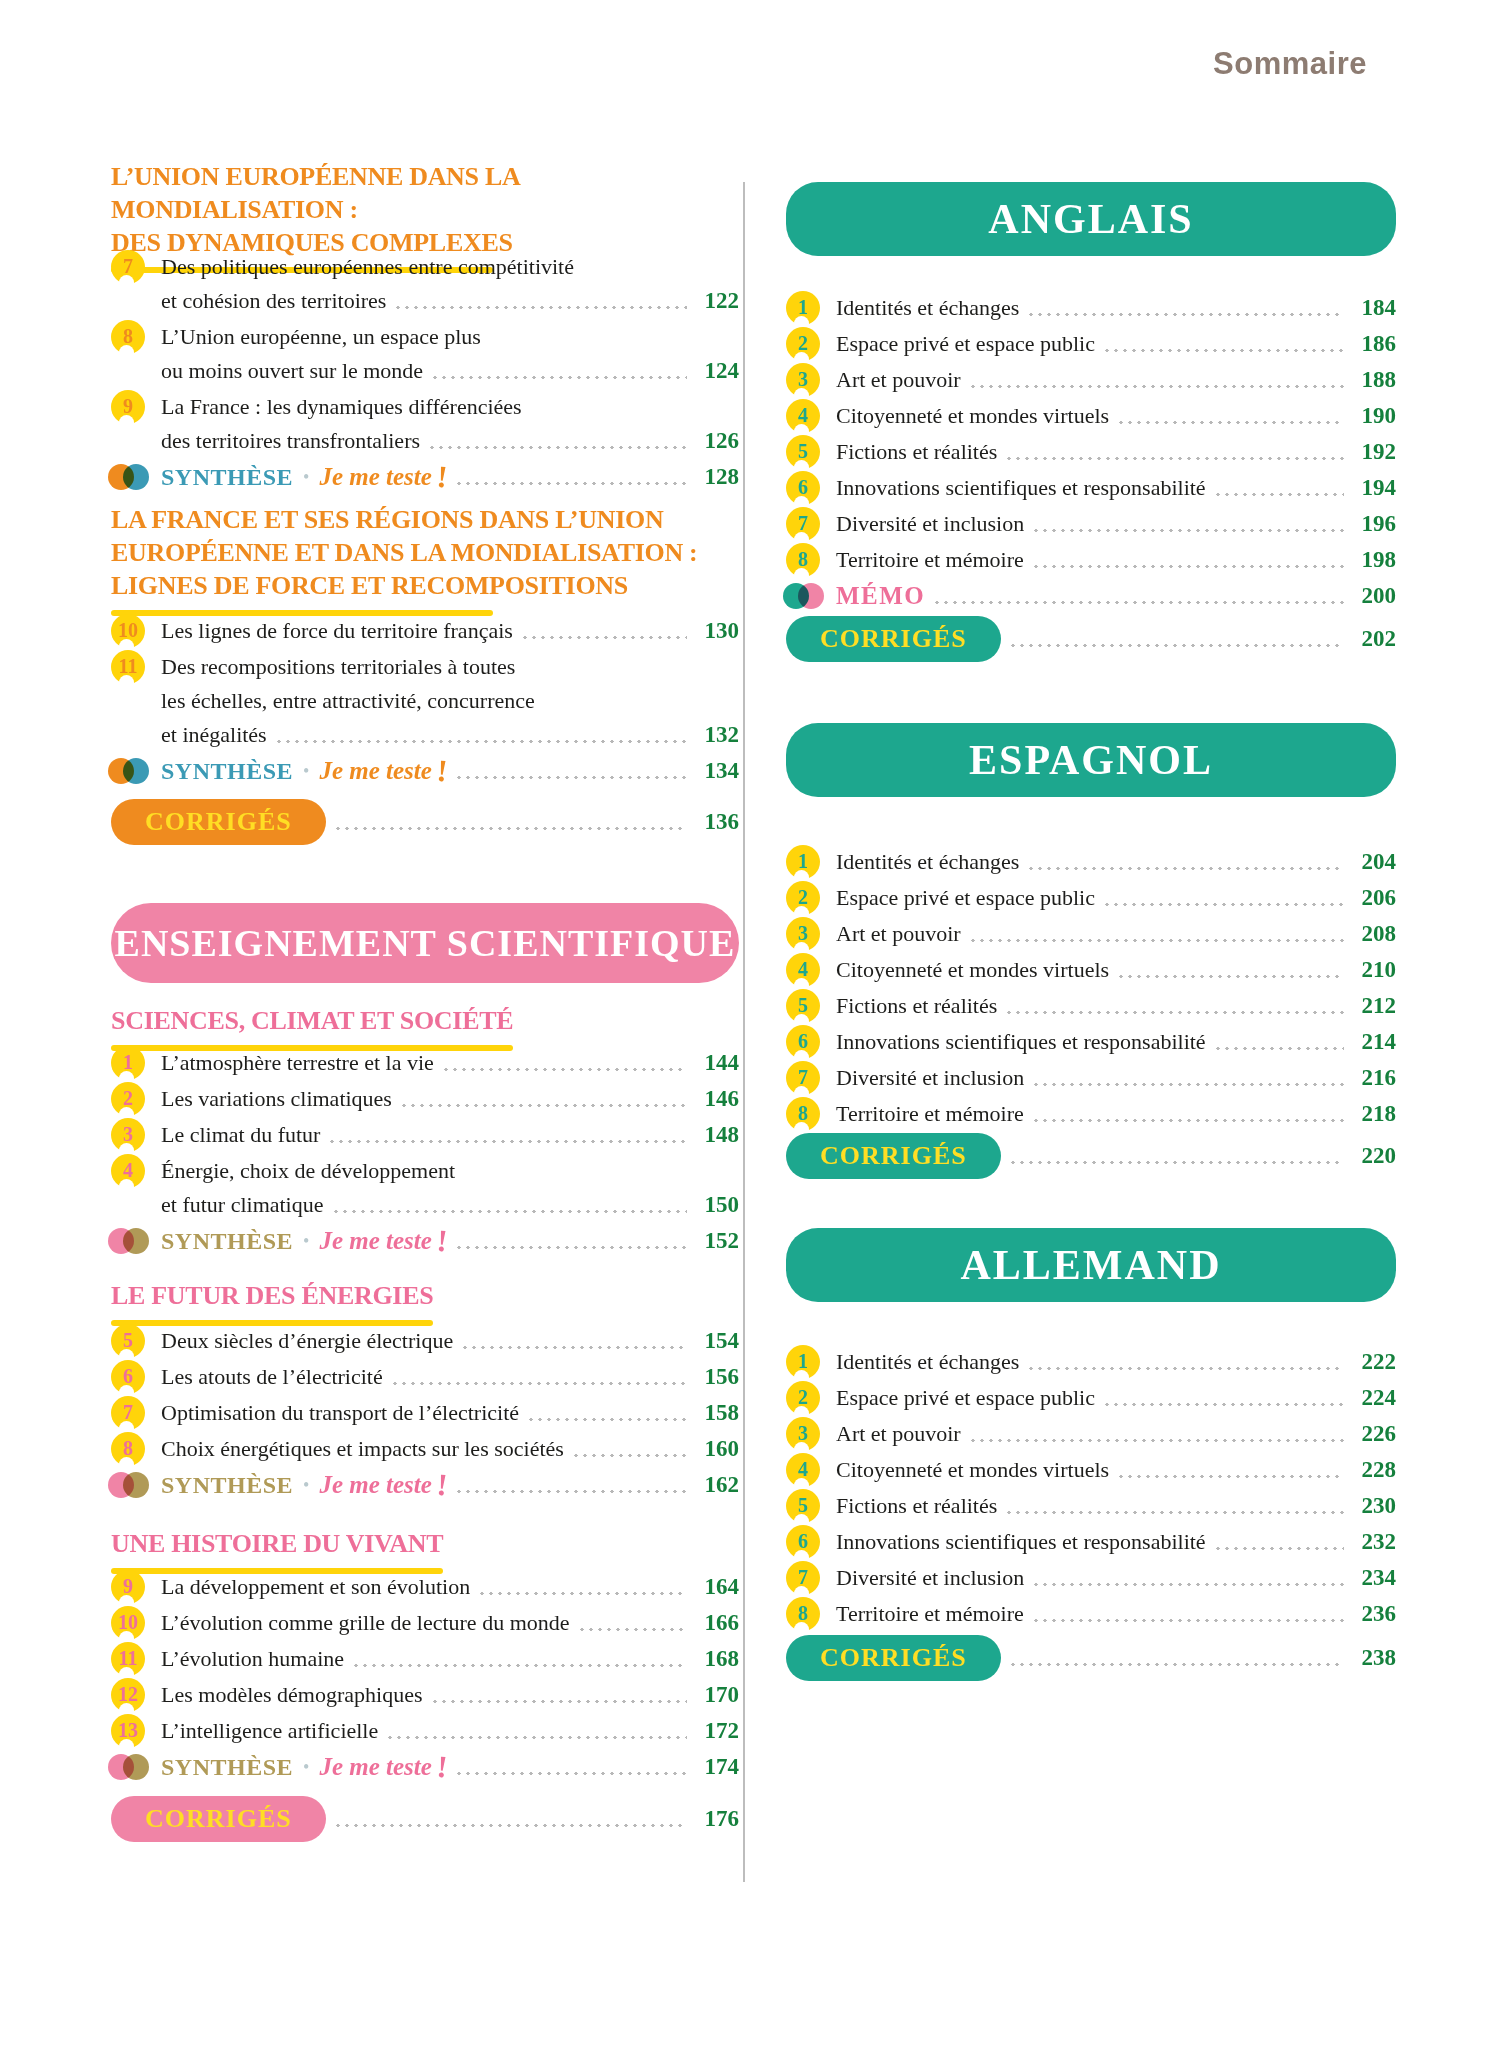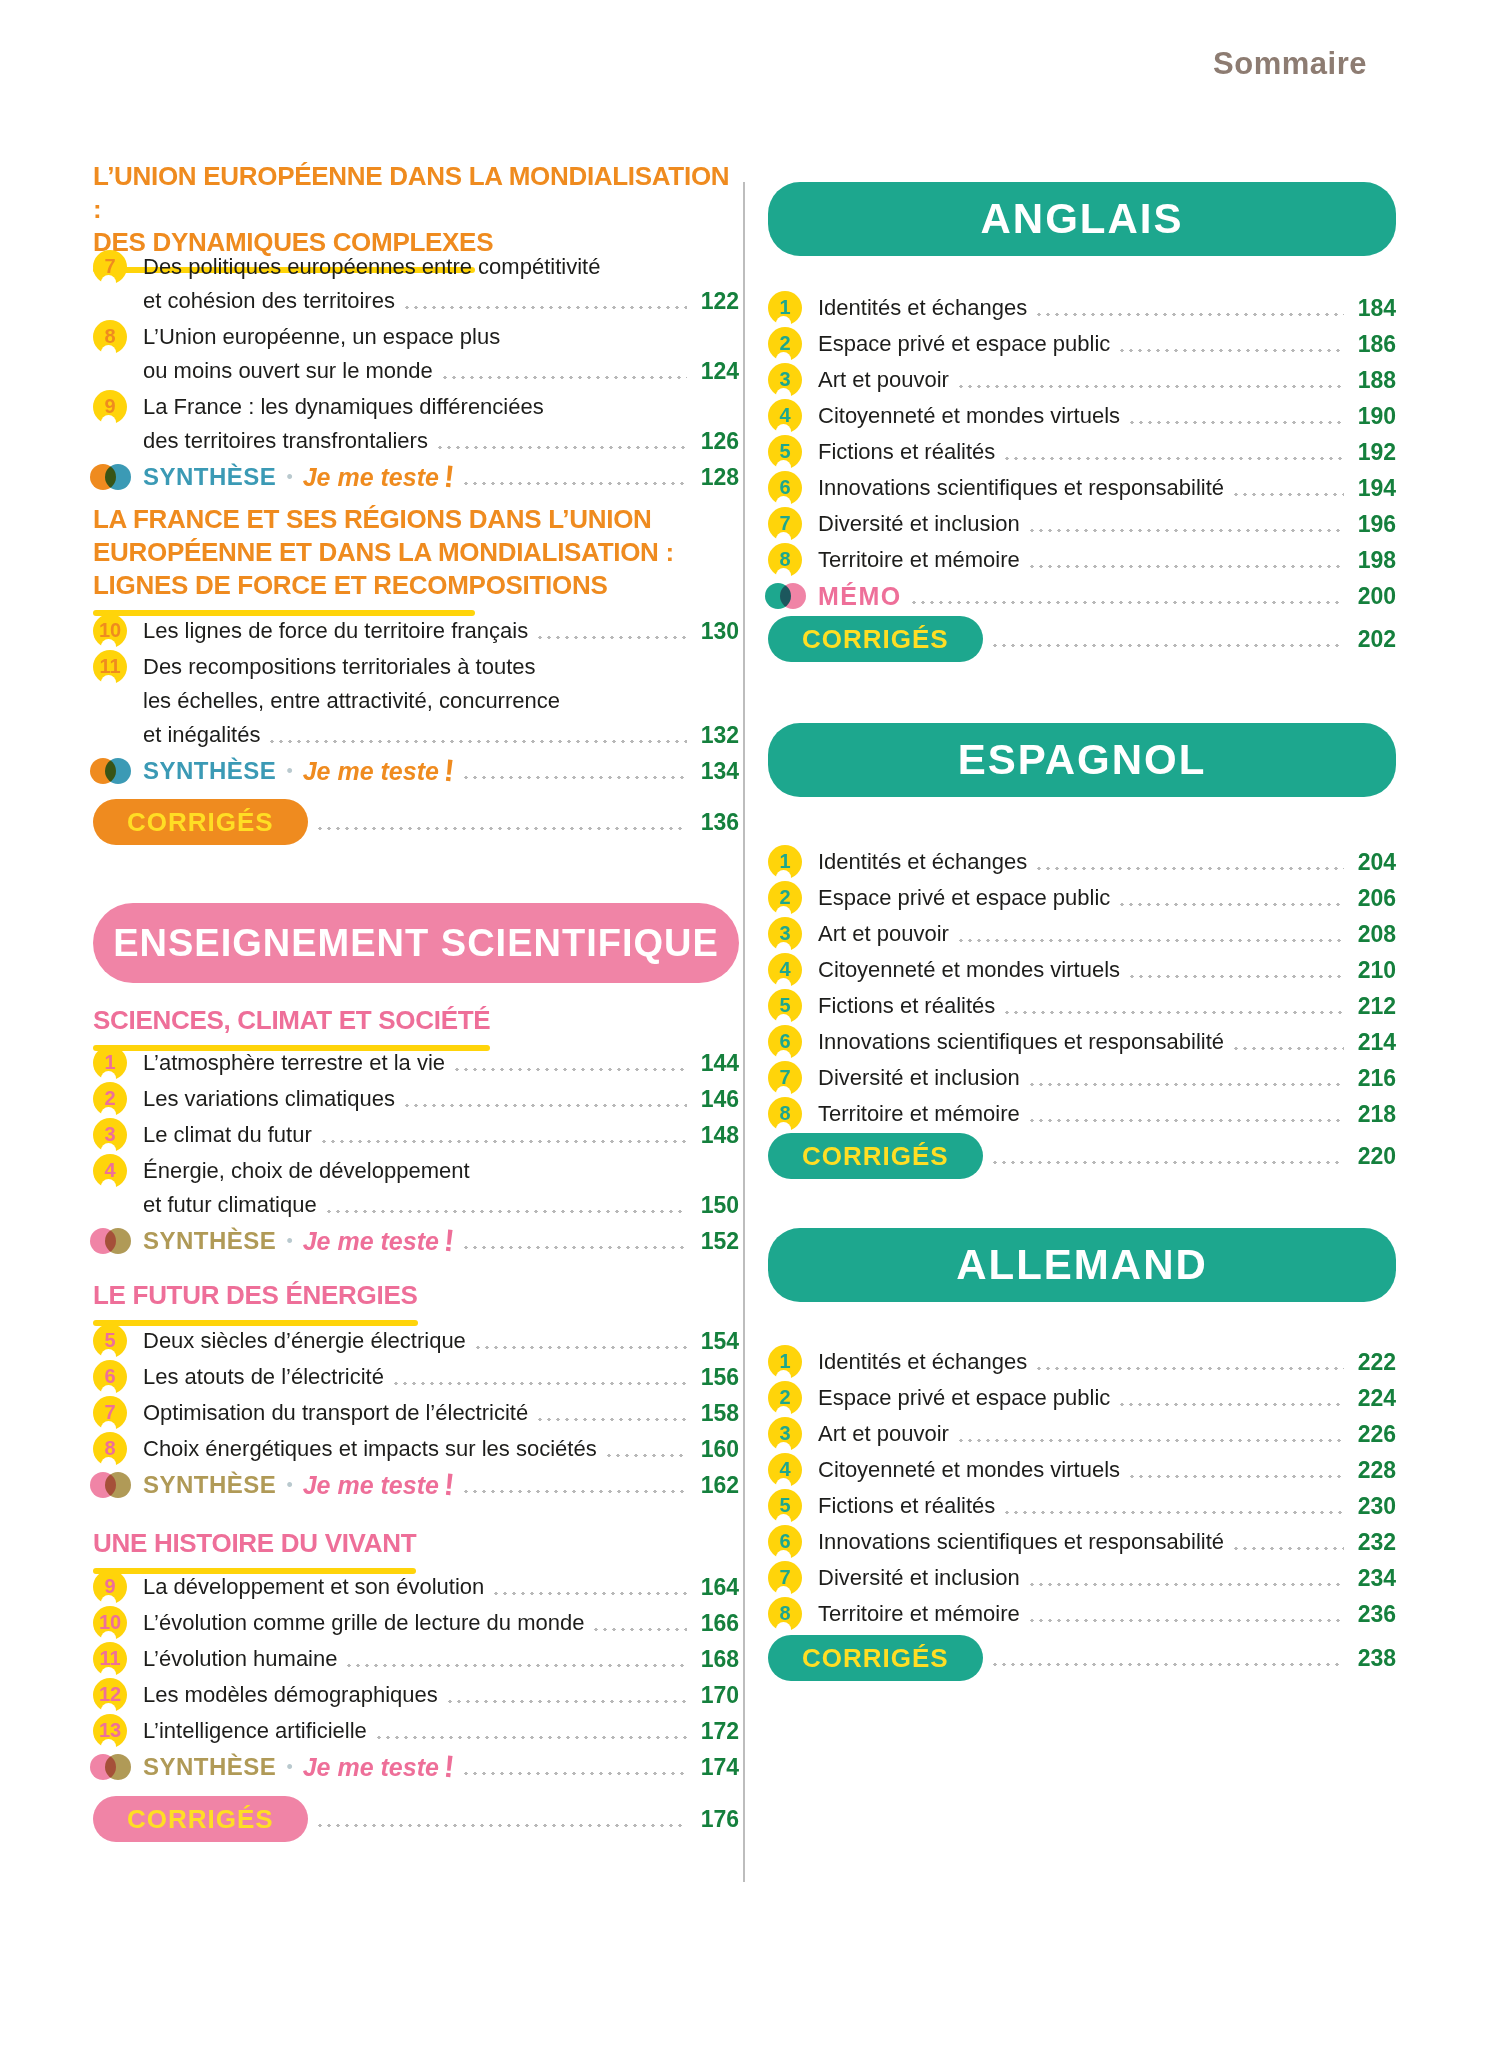--- a/index.html
+++ b/index.html
@@ -11,21 +11,21 @@
   body{font-family:"Liberation Sans",sans-serif;color:var(--text);}
   .page{position:relative;width:1500px;height:1926px;background:#ffffff;overflow:hidden;}
 
   .sommaire-label{position:absolute;top:46px;right:133px;font-size:31px;font-weight:bold;color:var(--sommaire);letter-spacing:0.5px;}
   .page-num{position:absolute;top:1976px;right:133px;font-size:31px;font-weight:bold;color:#111;}
   .divider{position:absolute;left:743px;top:182px;width:2px;height:1700px;background:var(--divider);}
 
   .col{position:absolute;top:0;height:2055px;}
   #left-col{left:93px;width:646px;}
   #right-col{left:768px;width:628px;}
-  .block{position:absolute;left:0;}
+  .block{position:absolute;left:18px;font-family:Liberation Serif, serif;}
   .fullw{right:0;}
 
   
   .sec-header{font-size:26px;font-weight:bold;line-height:33px;letter-spacing:-0.3px;}
   .sec-header.theme-orange{color:var(--orange);}
   .sec-header.theme-pink{color:var(--pink-text);}
   .sec-underline{height:6px;background:var(--yellow);border-radius:3px;margin-top:8px;width:100%;}
   .sec-underline.fixed{width:382px;}
 
   

